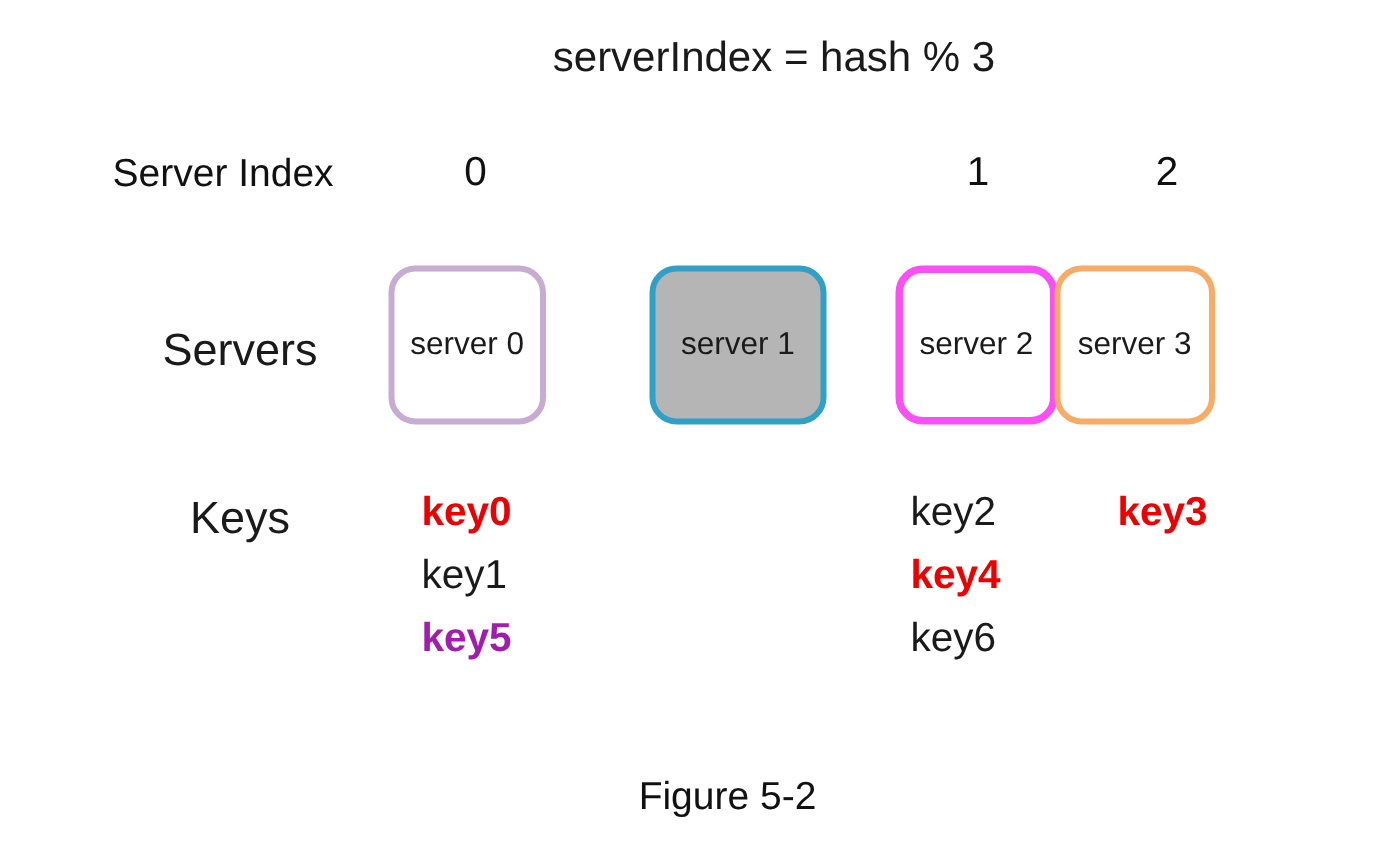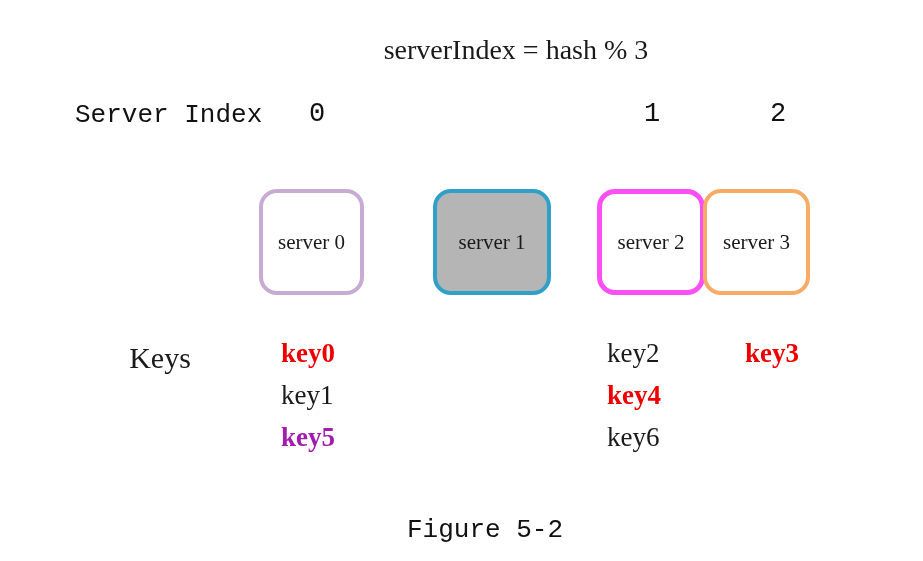--- a/index.html
+++ b/index.html
@@ -5,22 +5,22 @@
   html, body { margin: 0; padding: 0; background: #ffffff; }
   .canvas {
     position: relative;
     width: 923px;
     height: 561px;
     background: #ffffff;
     overflow: hidden;
     font-family: "Liberation Serif", serif;
     color: #1a1a1a;
   }
-  .serif { font-family: Liberation Serif, serif; margin-top: 12px; }
-  .sans  { font-family: Liberation Mono, monospace; }
+  .serif { font-family: Liberation Sans, sans-serif; }
+  .sans  { font-family: Liberation Sans, sans-serif; }
 
   .title {
     position: absolute;
     top: 22px; left: 286px; width: 460px;
     text-align: center;
     font-size: 28px;
     color: #1a1a1a;
   }
   .server-index-label {
     position: absolute;
@@ -94,20 +94,21 @@
 
 <div class="canvas">
 
   <div class="title serif">serverIndex = hash % 3</div>
 
   <div class="server-index-label sans">Server Index</div>
   <div class="index-num sans idx-0">0</div>
   <div class="index-num sans idx-1">1</div>
   <div class="index-num sans idx-2">2</div>
 
+  <div class="servers-label serif">Servers</div>
 
   <div class="server-box serif box-0" style="border-color: rgb(199, 171, 211); background-color: rgb(255, 255, 255);">
     <span>server 0</span>
   </div>
   <div class="server-box serif box-1" style="border-color: rgb(47, 161, 201); background-color: rgb(181, 181, 181);">
     <span>server 1</span>
   </div>
   <div class="server-box serif box-2" style="border-color: rgb(250, 79, 245); background-color: rgb(255, 255, 255);">
     <span>server 2</span>
   </div>

